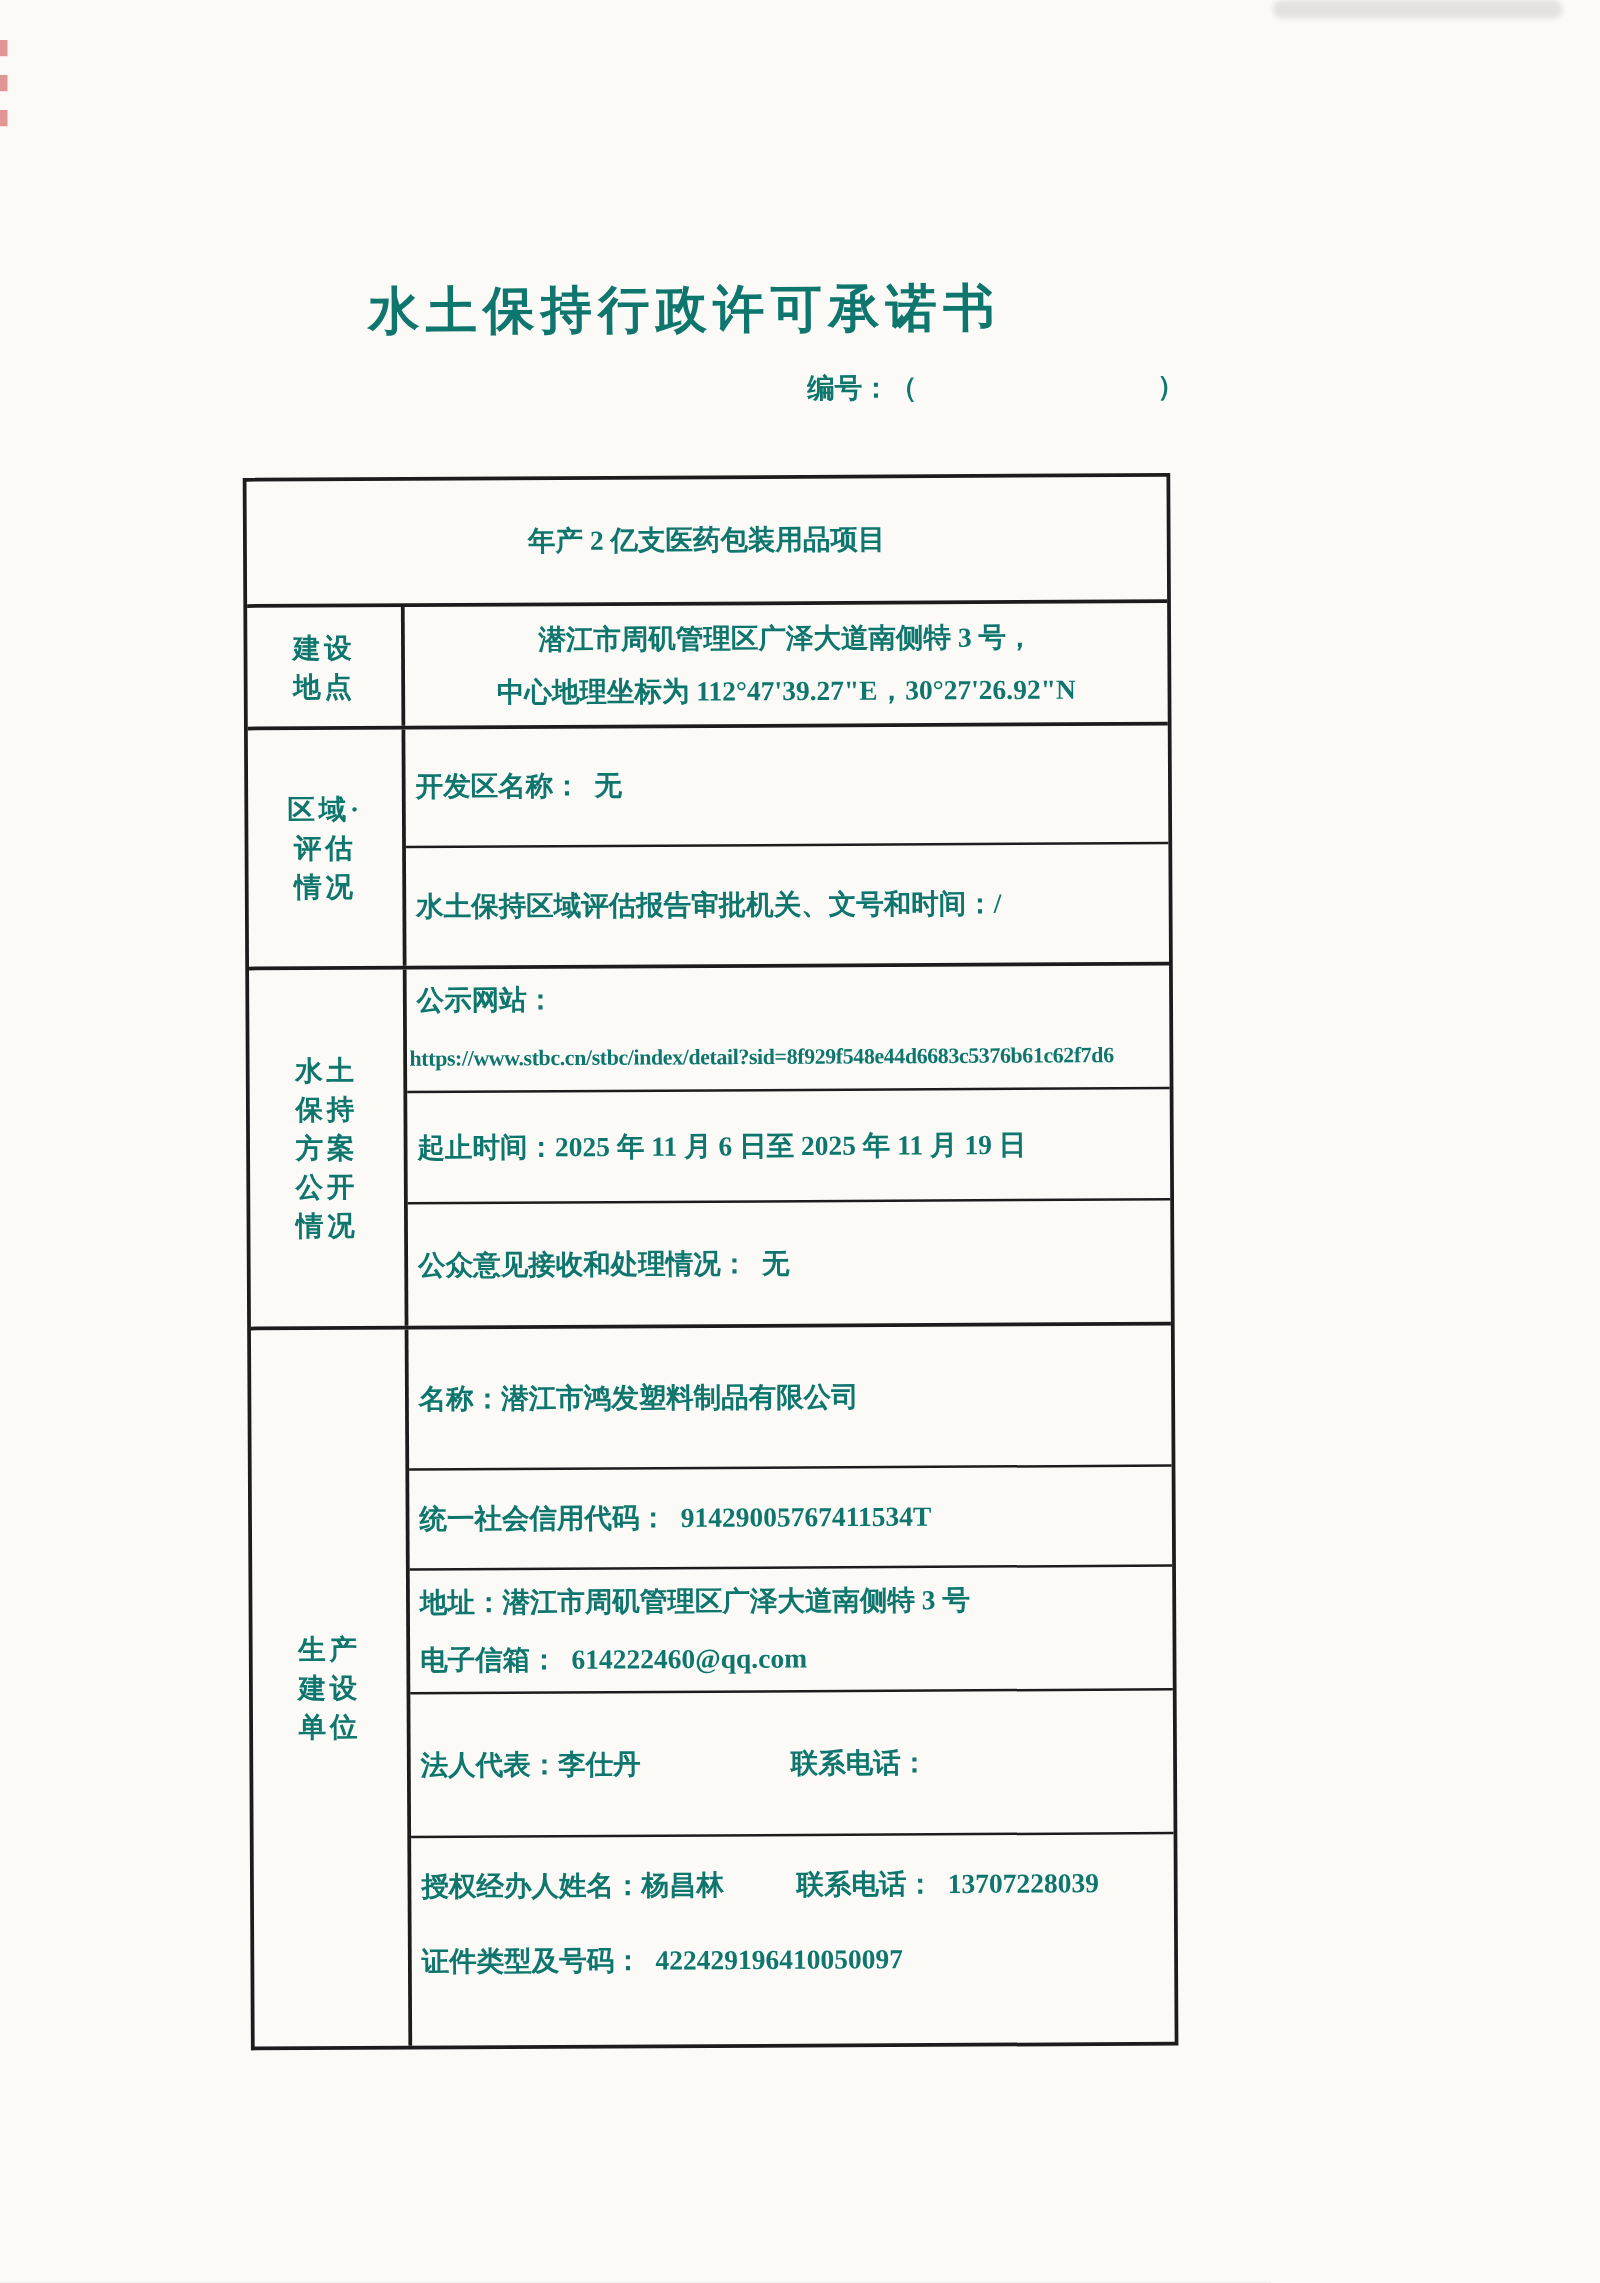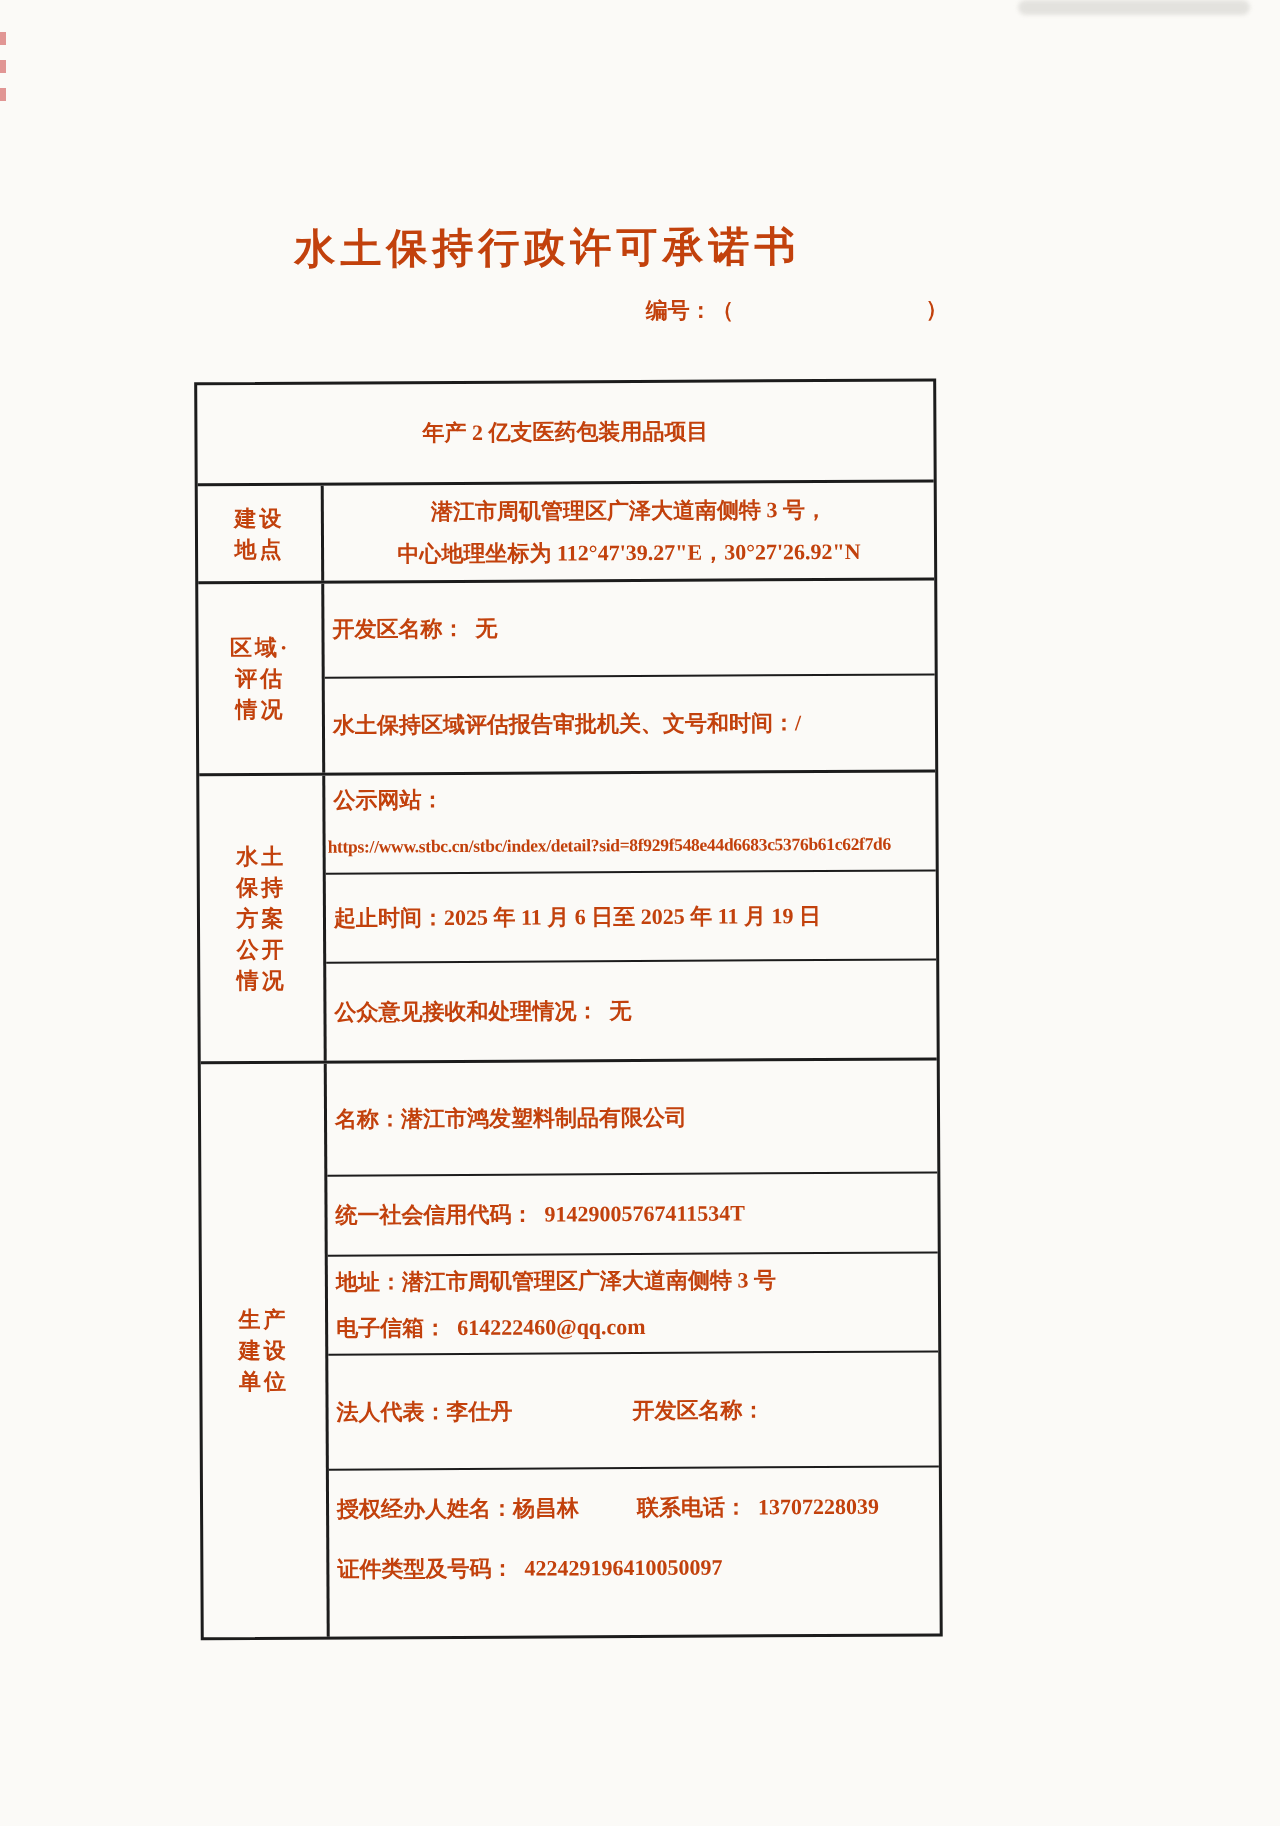--- a/index.html
+++ b/index.html
@@ -1,20 +1,20 @@
 <!DOCTYPE html>
 <html><head>
 <meta charset="utf-8">
 <style>
   html,body { margin:0; padding:0; background:#e8e8e6; }
   .page {
     position:relative; width:1280px; height:1826px;
     background:#fbfaf7;
     font-family:"Liberation Serif", serif;
-    font-weight:bold; color:#c2410c;
+    font-weight:bold; color:#0f766e;
     overflow:hidden; margin:0 auto;
   }
   .scan-wrap { position:absolute; inset:0; transform:rotate(-0.3deg); transform-origin:50% 40%; }
 
   .title {
     position:absolute; top:220px; left:0; width:1100px;
     text-align:center; font-size:41px; letter-spacing:5px; white-space:pre;
   }
   .serial {
     position:absolute; top:296px; left:648px;
@@ -148,21 +148,21 @@
           <div class="sub vcenter" style="height:80px;">
             <div class="cell-text">统一社会信用代码：  91429005767411534T</div>
           </div>
           <div class="sub vcenter" style="height:100px;">
             <div class="cell-text" style="line-height:46px;">地址：潜江市周矶管理区广泽大道南侧特 3 号</div>
             <div class="cell-text" style="line-height:46px;">电子信箱：  614222460@qq.com</div>
           </div>
           <div class="sub vcenter" style="height:115px;">
             <div class="split-line">
               <div class="cell-text split-left-lr">法人代表：李仕丹</div>
-              <div class="cell-text">开发区名称：</div>
+              <div class="cell-text">联系电话：</div>
             </div>
           </div>
           <div class="sub" style="height:169px; padding-top:24px;">
             <div class="split-line">
               <div class="cell-text split-left-agent">授权经办人姓名：杨昌林</div>
               <div class="cell-text">联系电话：  13707228039</div>
             </div>
             <div style="height:30px;"></div>
             <div class="cell-text">证件类型及号码：  422429196410050097</div>
           </div>

